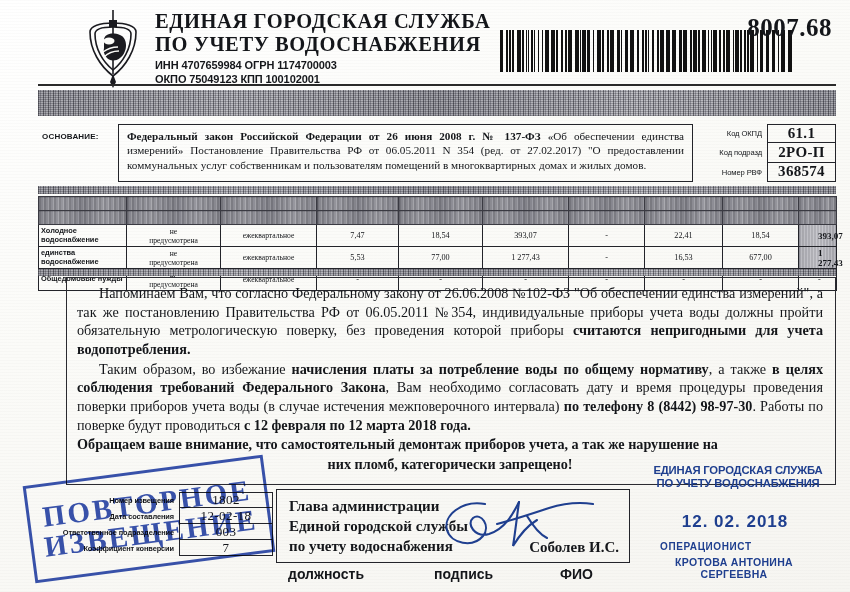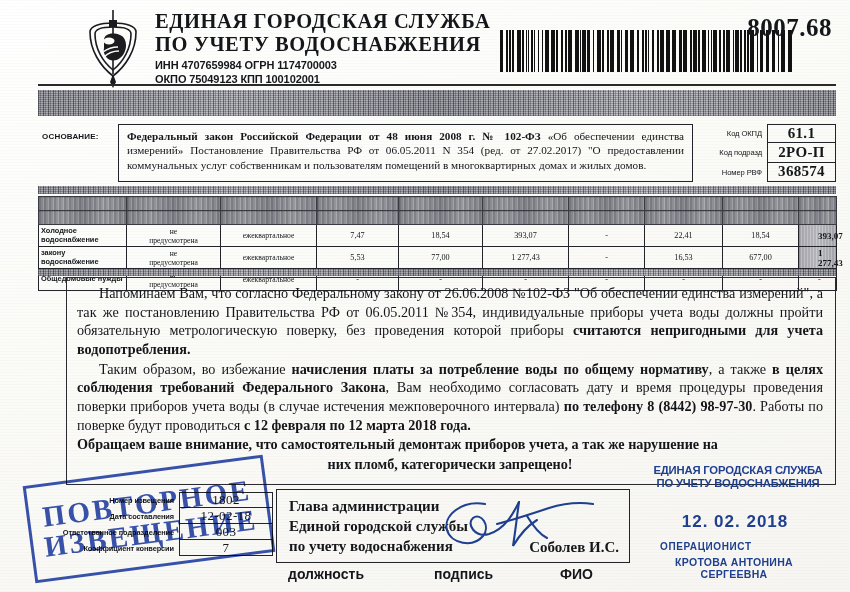--- a/index.html
+++ b/index.html
@@ -258,21 +258,21 @@
     </div>
 
   <div class="abs" id="amount-right">8007.68</div>
 
   <div class="abs" id="hr-top"></div>
   <div class="abs noise" id="band-top"></div>
 
   <div class="abs" id="osn-label">ОСНОВАНИЕ:</div>
   <div class="abs" id="osn-box">
     <div id="osn-text">
-      <b>Федеральный закон Российской Федерации от 48 июня 2008 г. № 102-ФЗ </b><span>«Об обеспечении единства измерений» Постановление Правительства РФ от 06.05.2011 N 354 (ред. от 27.02.2017) "О предоставлении коммунальных услуг собственникам и пользователям помещений в многоквартирных домах и жилых домов.</span>
+      <b>Федеральный закон Российской Федерации от 26 июня 2008 г. № 137-ФЗ </b><span>«Об обеспечении единства измерений» Постановление Правительства РФ от 06.05.2011 N 354 (ред. от 27.02.2017) "О предоставлении коммунальных услуг собственникам и пользователям помещений в многоквартирных домах и жилых домов.</span>
     </div>
   </div>
 
   <div class="abs" id="codes">
     <div class="code-row">
       <div class="code-lbl">Код ОКПД</div>
       <div class="code-val">61.1</div>
     </div>
     <div class="code-row">
       <div class="code-lbl">Код подразд</div>
@@ -331,21 +331,21 @@
         <td class="small">ежеквартальное</td>
         <td class="ctr">7,47</td>
         <td class="ctr">18,54</td>
         <td class="ctr">393,07</td>
         <td class="ctr">-</td>
         <td class="ctr">22,41</td>
         <td class="ctr">18,54</td>
         <td class="tot">393,07</td>
       </tr>
       <tr class="data">
-        <td class="name">закону водоснабжение</td>
+        <td class="name">единства водоснабжение</td>
         <td class="small">не предусмотрена</td>
         <td class="small">ежеквартальное</td>
         <td class="ctr">5,53</td>
         <td class="ctr">77,00</td>
         <td class="ctr">1 277,43</td>
         <td class="ctr">-</td>
         <td class="ctr">16,53</td>
         <td class="ctr">677,00</td>
         <td class="tot">1 277,43</td>
       </tr>

